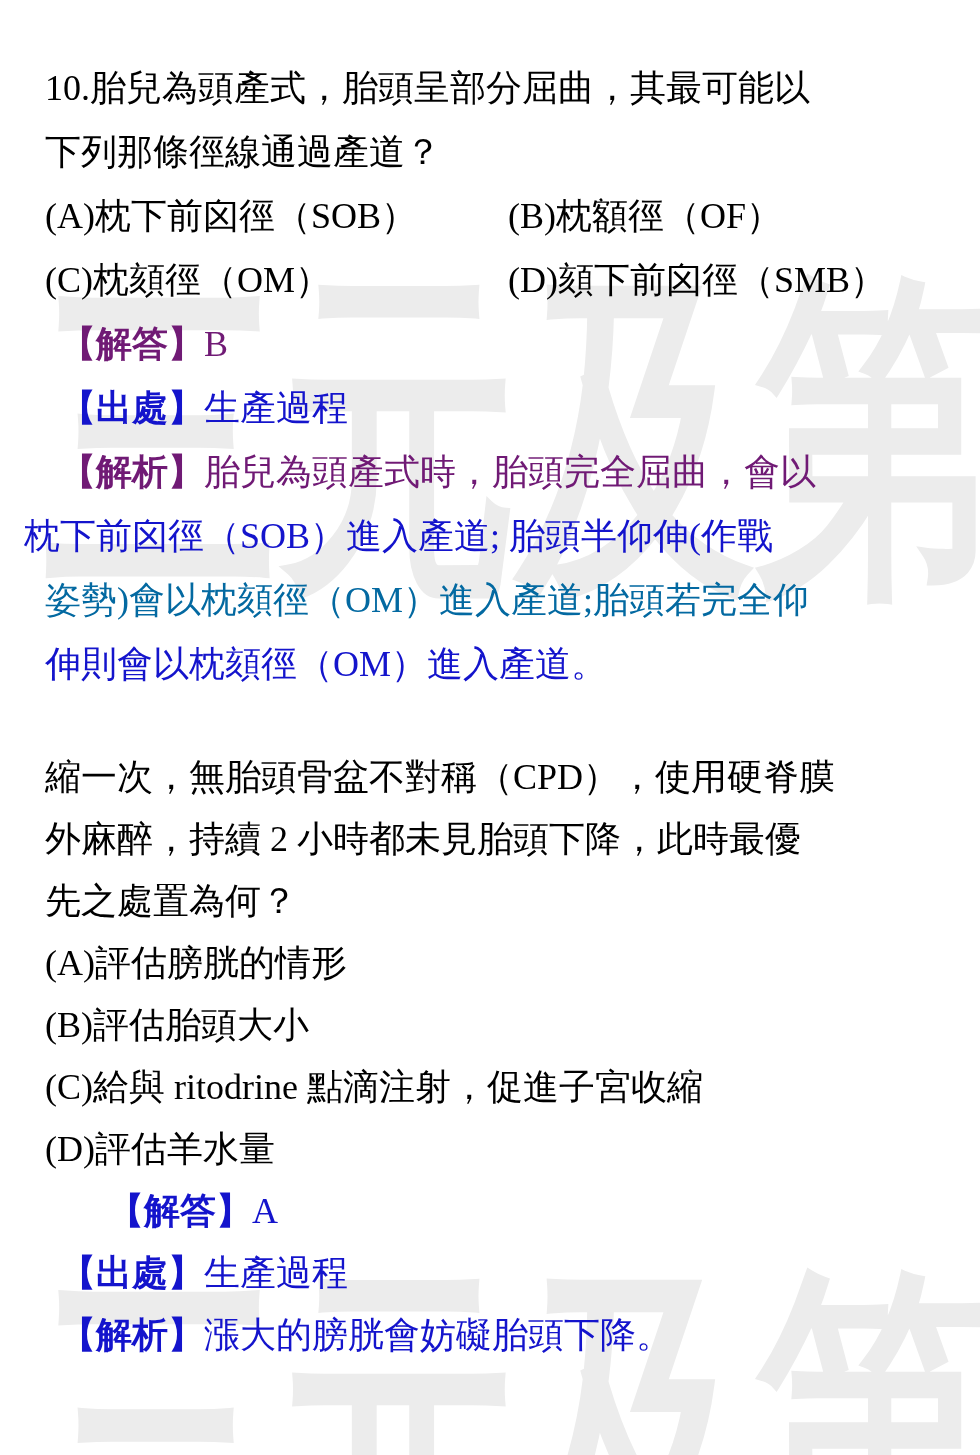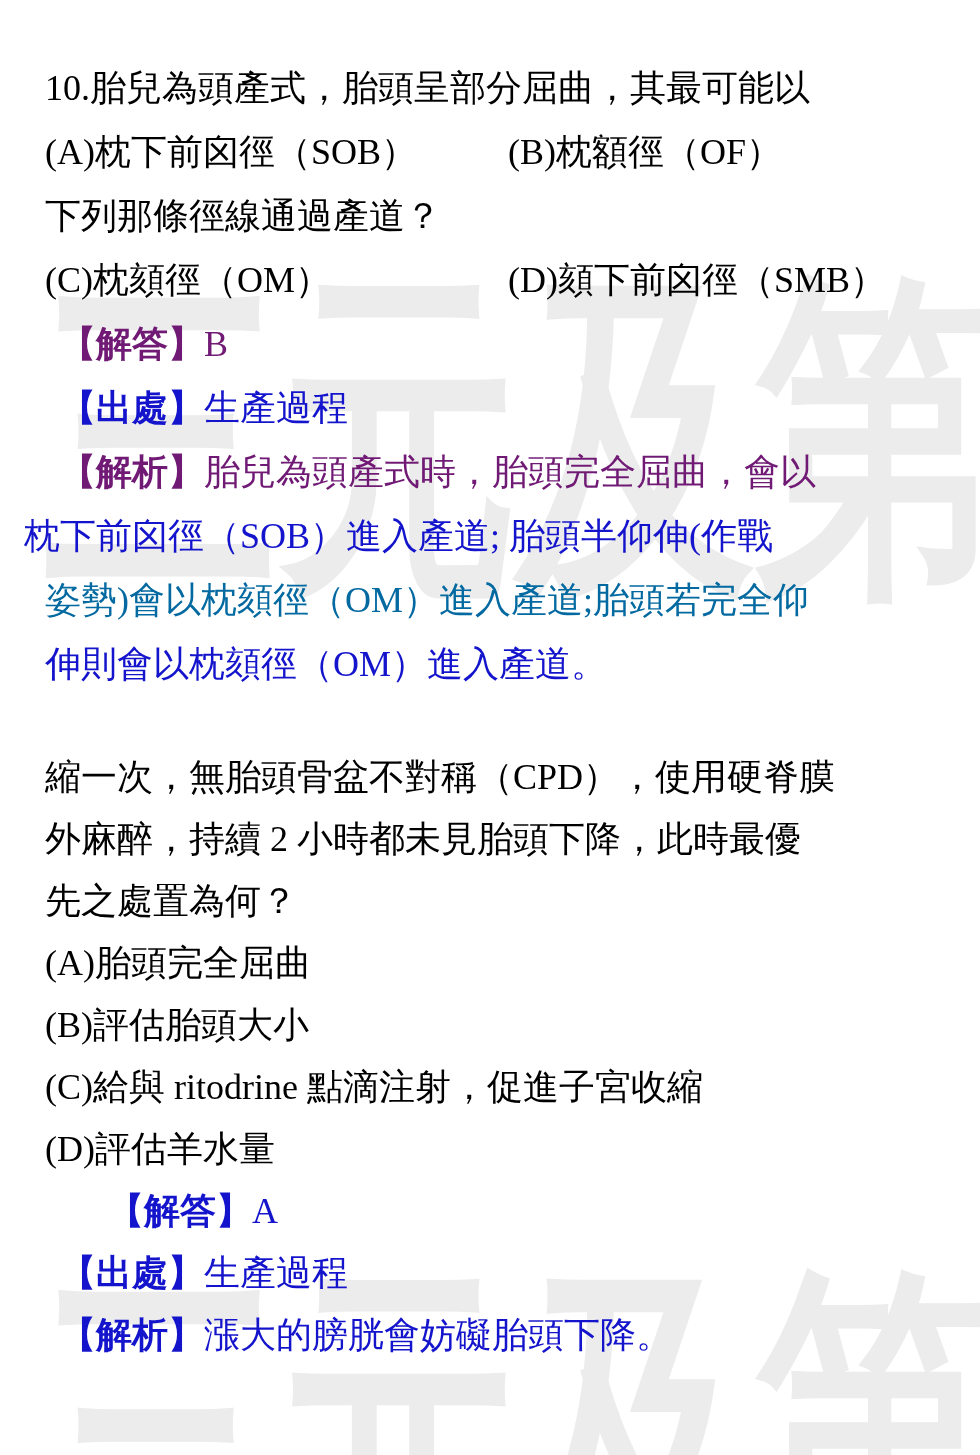--- a/index.html
+++ b/index.html
@@ -52,25 +52,25 @@
 <body>
 
 <div class="watermark wm-1" style="color: rgb(236, 236, 236);">三元及第</div>
 <div class="watermark wm-2" style="color: rgb(236, 236, 236);">三元及第</div>
 
 <div class="content">
   <div class="top-pad"></div>
 
   <div class="q10">
     <div class="line">10.胎兒為頭產式，胎頭呈部分屈曲，其最可能以</div>
+    <div class="line">下列那條徑線通過產道？</div>
     <div class="line">
       <span>(A)枕下前囟徑（SOB）</span>
       <span class="col2">(B)枕額徑（OF）</span>
     </div>
-    <div class="line">下列那條徑線通過產道？</div>
     <div class="line">
       <span>(C)枕頦徑（OM）</span>
       <span class="col2">(D)頦下前囟徑（SMB）</span>
     </div>
     <div class="line blue ans-line" style="color: #701a75;">
       <span class="label">【解答】</span><span>B</span>
     </div>
     <div class="line blue ans-line" style="color: rgb(20, 20, 204);">
       <span class="label">【出處】</span><span>生產過程</span>
     </div>
@@ -81,21 +81,21 @@
     <div class="line blue" style="color: #0369a1;">姿勢)會以枕頦徑（OM）進入產道;胎頭若完全仰</div>
     <div class="line blue" style="color: rgb(20, 20, 204);">伸則會以枕頦徑（OM）進入產道。</div>
   </div>
 
   <div class="spacer"></div>
 
   <div class="q11">
     <div class="line">縮一次，無胎頭骨盆不對稱（CPD），使用硬脊膜</div>
     <div class="line">外麻醉，持續 2 小時都未見胎頭下降，此時最優</div>
     <div class="line">先之處置為何？</div>
-    <div class="line">(A)胎頭完全屈曲</div>
+    <div class="line">(A)評估膀胱的情形</div>
     <div class="line">(B)評估胎頭大小</div>
     <div class="line">(C)給與 ritodrine 點滴注射，促進子宮收縮</div>
     <div class="line">(D)評估羊水量</div>
     <div class="line blue ans-line" style="color: rgb(20, 20, 204); margin-left: 48px;">
       <span class="label">【解答】</span><span>A</span>
     </div>
     <div class="line blue ans-line" style="color: rgb(20, 20, 204);">
       <span class="label">【出處】</span><span>生產過程</span>
     </div>
     <div class="line blue ans-line" style="color: rgb(20, 20, 204);">

